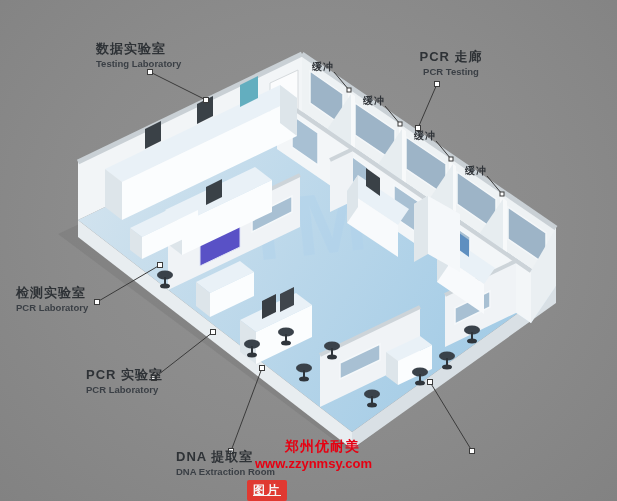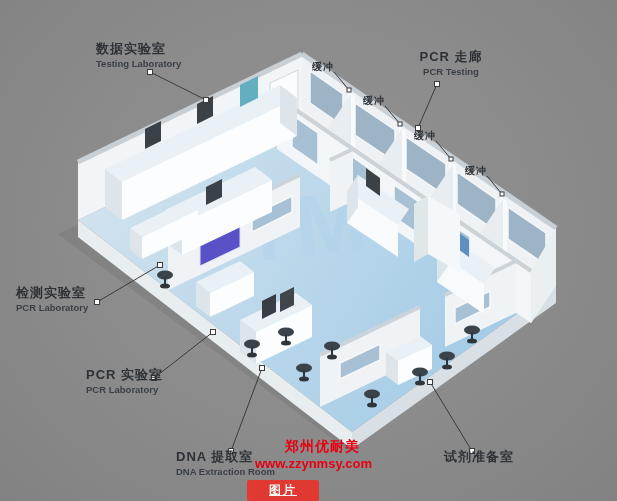--- a/index.html
+++ b/index.html
@@ -9,21 +9,21 @@
   #scene{position:absolute;left:0;top:0;}
   .callout{position:absolute;z-index:5;color:#2e3236;line-height:1.15;}
   .callout .zh{font-size:13px;font-weight:bold;letter-spacing:1px;display:block;}
   .callout .en{font-size:9.5px;font-weight:bold;color:#3a3f45;display:block;margin-top:2px;}
   .buffer-label{position:absolute;z-index:5;font-size:10px;font-weight:bold;color:#2f3338;letter-spacing:1px;}
   .wm-company{position:absolute;left:250px;top:438px;width:110px;text-align:right;z-index:6;
               color:#e60012;font-size:14px;font-weight:bold;letter-spacing:1px;}
   .wm-url{position:absolute;left:238px;top:456px;width:134px;text-align:right;z-index:6;
           color:#e60012;font-size:13px;font-weight:bold;}
   .wm-tag{position:absolute;top:480px;z-index:6;background:#e8332a;color:#ffffff;opacity:.92;
-          font-size:12px;font-weight:bold;padding:2px 22px;border-radius:2px;letter-spacing:2px;text-decoration:underline;}
+          font-size:12px;font-weight:bold;padding:2px 6px;border-radius:2px;letter-spacing:2px;text-decoration:underline;}
   .wm-tag.left{left:247px;}
   .wm-tag.right{left:303px;margin-top:21px;}
 </style>
 </head>
 <body>
 
 <div id="stage">
 
   <svg id="scene" width="617" height="501" viewBox="0 0 617 501">
 
@@ -269,21 +269,20 @@
     <span class="zh">PCR 实验室</span>
     <span class="en">PCR Laboratory</span>
   </div>
 
   <div class="callout" style="left:176px;top:450px;width:140px;">
     <span class="zh">DNA 提取室</span>
     <span class="en">DNA Extraction Room</span>
   </div>
 
   <div class="callout" style="left:444px;top:450px;width:150px;">
-    <span class="zh">试剂准备室</span>
   </div>
 
   <div class="buffer-label" style="left:312px;top:60px;">缓冲</div>
   <div class="buffer-label" style="left:363px;top:94px;">缓冲</div>
   <div class="buffer-label" style="left:414px;top:129px;">缓冲</div>
   <div class="buffer-label" style="left:465px;top:164px;">缓冲</div>
 
   <div class="wm-company">郑州优耐美</div>
   <div class="wm-url">www.zzynmsy.com</div>
   <div class="wm-tag left">图片</div>

